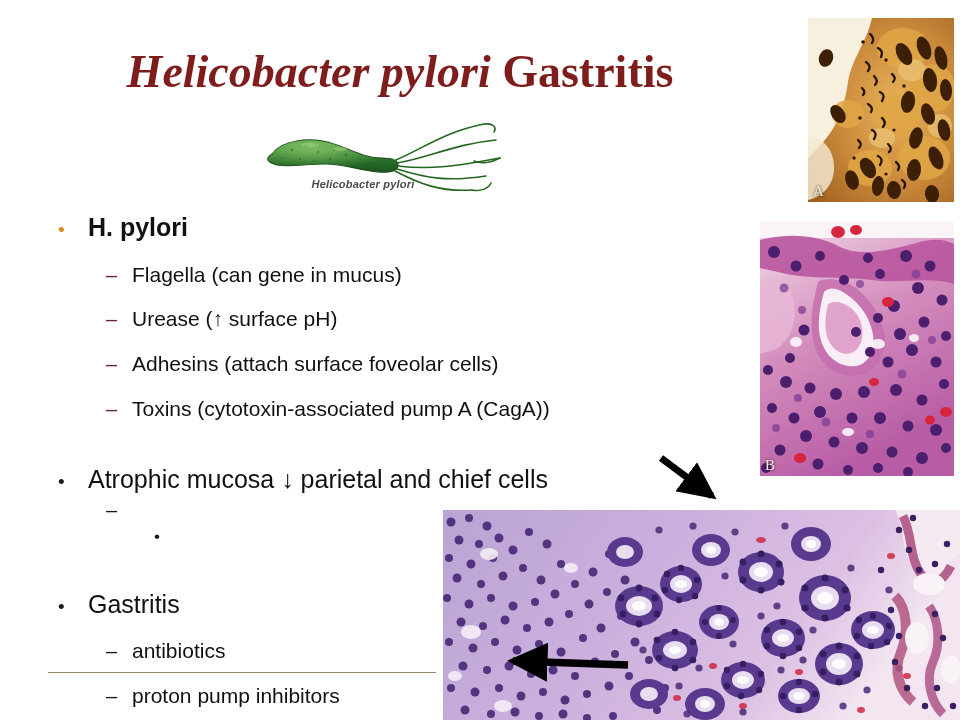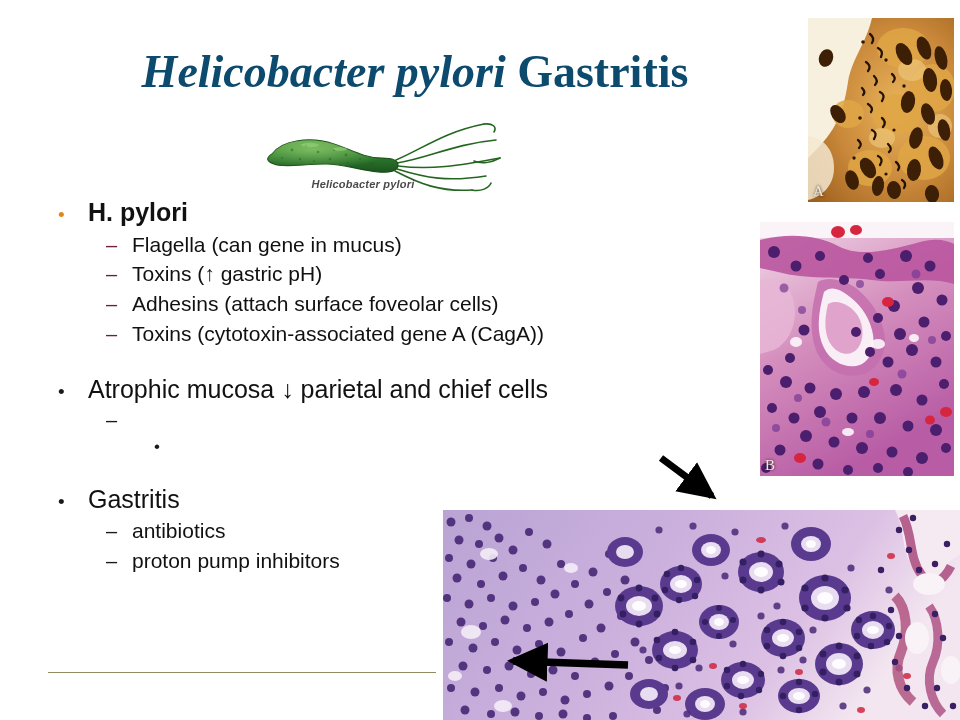--- a/index.html
+++ b/index.html
@@ -19,23 +19,22 @@
   
   .slide-title {
     position: absolute;
     left: 0;
     top: 48px;
     width: 800px;
     text-align: center;
     font-family: "Liberation Serif", serif;
     font-size: 46px;
     line-height: 1.05;
-    color: #0c4a6e;
+    color: #7f1d1d;
     white-space: nowrap;
-    margin-left: 15px;
   }
   .slide-title .ital {
     font-style: italic;
     font-weight: 700;
   }
   .slide-title .upright {
     font-style: normal;
     font-weight: 700;
   }
 
@@ -97,21 +96,21 @@
     text-align: left;
   }
   .lvl1 .marker { width: 30px; font-size: 19px; }
   .lvl2 .marker { width: 26px; font-size: 20px; }
   .lvl3 .marker { width: 24px; font-size: 17px; }
 
   .marker.orange { color: #E3861B; }
   .marker.maroon { color: #6B1F3F; }
   .marker.dark   { color: #1a1a1a; }
 
-  .txt { flex: 1 1 auto; }
+  .txt { flex: 1 1 auto; margin-top: 15px; }
   .bold { font-weight: 700; }
 
   .group-gap { height: 18px; }
 
   
   .footer-rule {
     position: absolute;
     left: 48px;
     top: 672px;
     width: 388px;
@@ -227,29 +226,29 @@
     <div class="lvl1">
       <span class="marker orange">•</span>
       <span class="txt bold">H. pylori</span>
     </div>
     <div class="lvl2">
       <span class="marker maroon">–</span>
       <span class="txt">Flagella (can gene in mucus)</span>
     </div>
     <div class="lvl2">
       <span class="marker maroon">–</span>
-      <span class="txt">Toxins (↑ gastric pH)</span>
+      <span class="txt">Urease (↑ surface pH)</span>
     </div>
     <div class="lvl2">
       <span class="marker maroon">–</span>
       <span class="txt">Adhesins (attach surface foveolar cells)</span>
     </div>
     <div class="lvl2">
       <span class="marker maroon">–</span>
-      <span class="txt">Toxins (cytotoxin-associated gene A (CagA))</span>
+      <span class="txt">Toxins (cytotoxin-associated pump A (CagA))</span>
     </div>
   </div>
 
   <div class="group-gap"></div>
 
   <div class="bullet-group">
     <div class="lvl1">
       <span class="marker dark">•</span>
       <span class="txt">Atrophic mucosa ↓ parietal and chief cells</span>
     </div>

